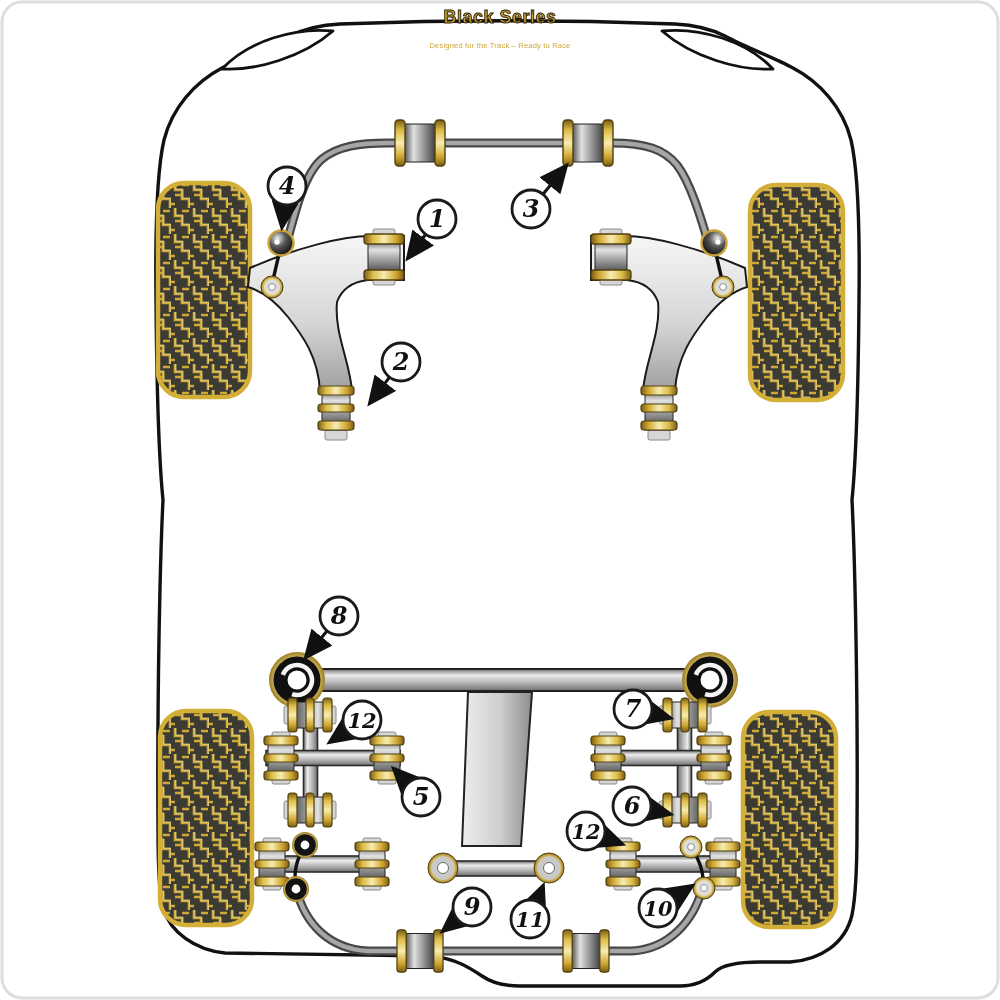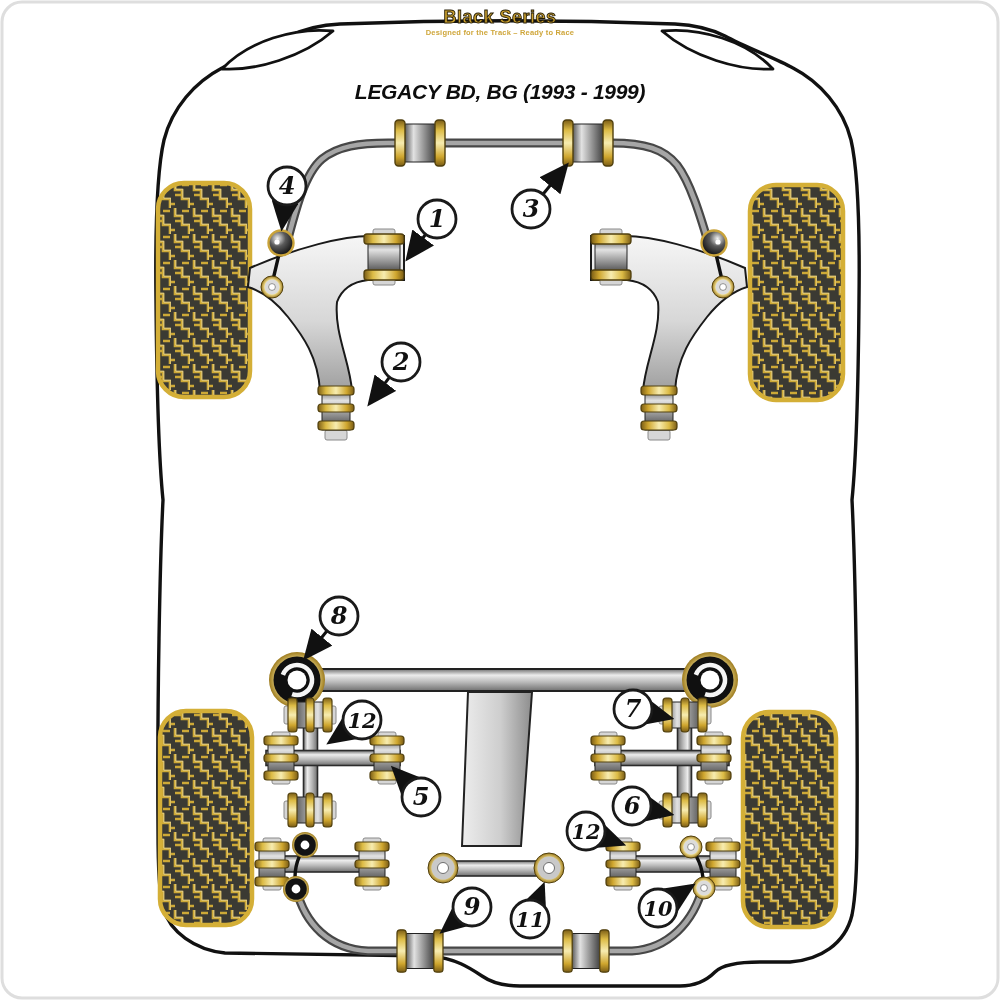--- a/index.html
+++ b/index.html
@@ -11,21 +11,21 @@
              width:210px;text-align:center;z-index:5;}
   .logo-box{position:relative;margin:0 auto;width:184px;height:34px;border-radius:8px;
             background:linear-gradient(#0a0a0a 0 52%,#6d6d6d 58%,#e9e9e9 76%,#8c8c8c 100%);
             border:1px solid #0a0a0a;box-shadow:0 0 0 1.5px #fff inset;}
   .logo-brand{position:relative;top:1px;font-style:italic;font-weight:bold;font-size:25px;
               line-height:32px;color:#1c2344;letter-spacing:-1px;
               -webkit-text-stroke:1.1px #f4f4f4;transform:scaleY(1.05);}
   .logo-reg{font-size:8px;-webkit-text-stroke:0.4px #f4f4f4;color:#1c2344;vertical-align:super;}
   .logo-series{position:relative;margin-top:-9px;font-weight:bold;font-size:18px;
                color:#c99f2e;letter-spacing:0.5px;-webkit-text-stroke:0.9px #241c06;z-index:6;}
-  .logo-tagline{margin-top:0px;font-size:7.5px;font-weight:bold;color:#cfa63a;letter-spacing:0.2px;}
+  .logo-tagline{margin-top:13px;font-size:7.5px;font-weight:normal;color:#cfa63a;letter-spacing:0.2px;}
   
   .diagram-title{position:absolute;left:50%;top:80px;transform:translateX(-50%);
                  font-style:italic;font-weight:bold;font-size:21px;color:#0d0d0d;
                  letter-spacing:-0.3px;white-space:nowrap;z-index:5;}
   
   .body-line{fill:#ffffff;stroke:#111;stroke-width:3.4;stroke-linejoin:round;}
   .mirror{fill:#ffffff;stroke:#111;stroke-width:2.8;stroke-linejoin:round;}
   .tire{stroke:#d4af37;stroke-width:4.5;}
   .arm{fill:url(#gArmFill);stroke:#1a1a1a;stroke-width:2;}
   .bar-h{fill:url(#gBarH);stroke:#2b2b2b;stroke-width:1.6;}
@@ -339,15 +339,14 @@
           <circle cx="586" cy="831" r="19" class="co-circle"></circle>
           <text x="586" y="839" class="co-num" font-size="21">12</text>
         </g>
       </g>
 </svg>
 
 <div class="logo-wrap">
   <div class="logo-series">Black Series</div>
   <div class="logo-tagline">Designed for the Track – Ready to Race</div>
 </div>
-<div class="diagram-title">LEGACY BD, BG (1993 - 1999)</div>
 
 </div>
 
 </body></html>

